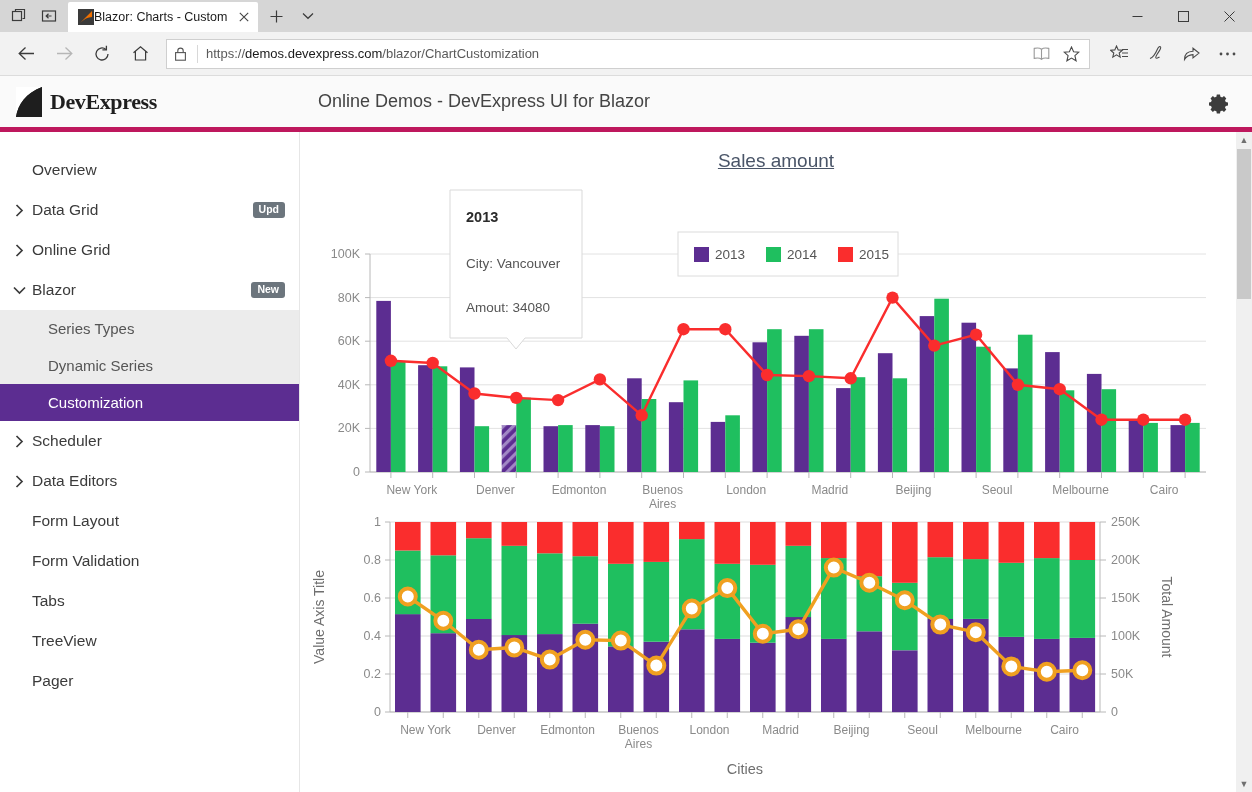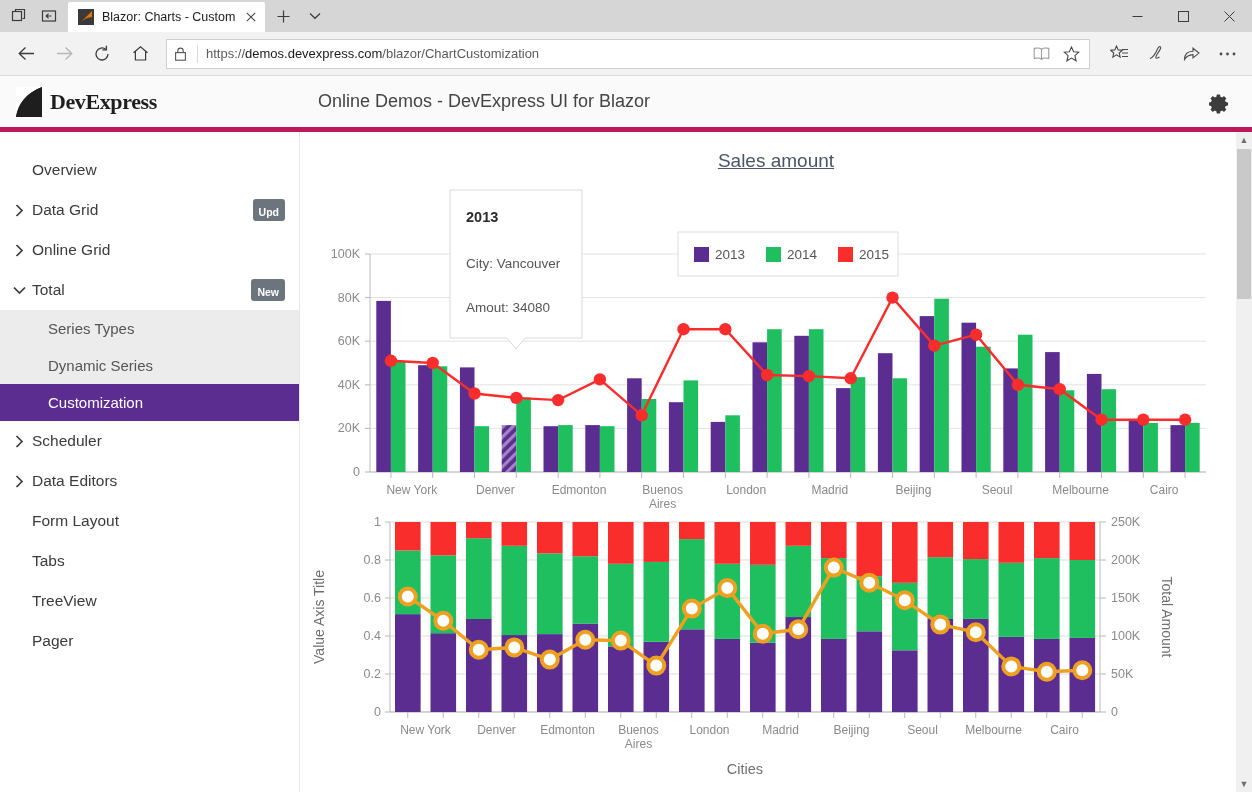--- a/index.html
+++ b/index.html
@@ -18,21 +18,21 @@
     height: 32px; background: #d6d6d6; display: flex; align-items: flex-end;
     position: relative; flex: 0 0 32px;
   }
   .tabstrip-left { display: flex; align-items: center; height: 32px; padding: 0 4px; }
   .chrome-icon-btn {
     width: 30px; height: 30px; display: flex; align-items: center; justify-content: center;
     color: #3b3b3b;
   }
   .tab {
     height: 30px; min-width: 190px; max-width: 200px; background: #ffffff;
-    display: flex; align-items: center; gap: 8px; padding: 0 6px 0 10px;
+    display: flex; align-items: center; padding: 0 6px 0 10px;
     border-top-left-radius: 2px; border-top-right-radius: 2px;
   }
   .tab-favicon { width: 16px; height: 16px; flex: 0 0 16px; }
   .tab-title {
     font-size: 12.5px; color: #1a1a1a; white-space: nowrap; overflow: hidden;
     text-overflow: ellipsis; flex: 1 1 auto;
   }
   .tab-close { width: 16px; height: 16px; flex: 0 0 16px; color: #444; display:flex; align-items:center; justify-content:center;}
   .tabstrip-actions { display: flex; align-items: center; height: 32px; padding-left: 2px; }
   .newtab, .tabmenu { width: 32px; height: 30px; display: flex; align-items: center; justify-content: center; color: #3b3b3b; }
@@ -79,21 +79,21 @@
     padding-top: 18px; overflow: hidden;
   }
   .side-item {
     height: 40px; display: flex; align-items: center; padding-left: 32px; padding-right: 14px;
     font-size: 15.5px; color: #3b3b3b; position: relative; cursor: pointer;
   }
   .side-item .chev { position: absolute; left: 12px; width: 14px; height: 14px; color: #3b3b3b; display:flex; align-items:center; justify-content:center;}
   .side-item .lbl { flex: 1 1 auto; }
   .badge {
     font-size: 10.5px; color: #ffffff; background: #6c757d; border-radius: 3px;
-    padding: 8px 6px 3px; line-height: 1; font-weight: bold;
+    padding: 2px 6px 3px; line-height: 1; font-weight: bold;
   }
   .side-sub { background: #ececec; }
   .side-subitem {
     height: 37px; display: flex; align-items: center; padding-left: 48px;
     font-size: 15px; color: #555; cursor: pointer;
   }
   .side-subitem.active { background: #5c2d91; color: #ffffff; }
 
   
   .content { flex: 1 1 auto; background: #fff; position: relative; overflow: hidden; }
@@ -293,21 +293,21 @@
           </span>
           <span class="lbl">Online Grid</span>
         </div>
 
         <div class="side-item">
           <span class="chev">
             <svg width="13" height="9" viewBox="0 0 13 9">
                 <path d="M1 1.5 6.5 7 12 1.5" fill="none" stroke="#3b3b3b" stroke-width="1.7"></path>
               </svg>
           </span>
-          <span class="lbl">Total</span>
+          <span class="lbl">Blazor</span>
           <span class="badge">New</span>
         </div>
 
         <div class="side-sub">
           <div class="side-subitem">
             <span>Series Types</span>
           </div>
           <div class="side-subitem">
             <span>Dynamic Series</span>
           </div>
@@ -329,20 +329,23 @@
           <span class="chev">
             <svg width="9" height="13" viewBox="0 0 9 13">
                 <path d="M1.5 1 7 6.5 1.5 12" fill="none" stroke="#3b3b3b" stroke-width="1.7"></path>
               </svg>
           </span>
           <span class="lbl">Data Editors</span>
         </div>
 
         <div class="side-item">
           <span class="lbl">Form Layout</span>
+        </div>
+        <div class="side-item">
+          <span class="lbl">Form Validation</span>
         </div>
         <div class="side-item">
           <span class="lbl">Tabs</span>
         </div>
         <div class="side-item">
           <span class="lbl">TreeView</span>
         </div>
         <div class="side-item">
           <span class="lbl">Pager</span>
         </div>

